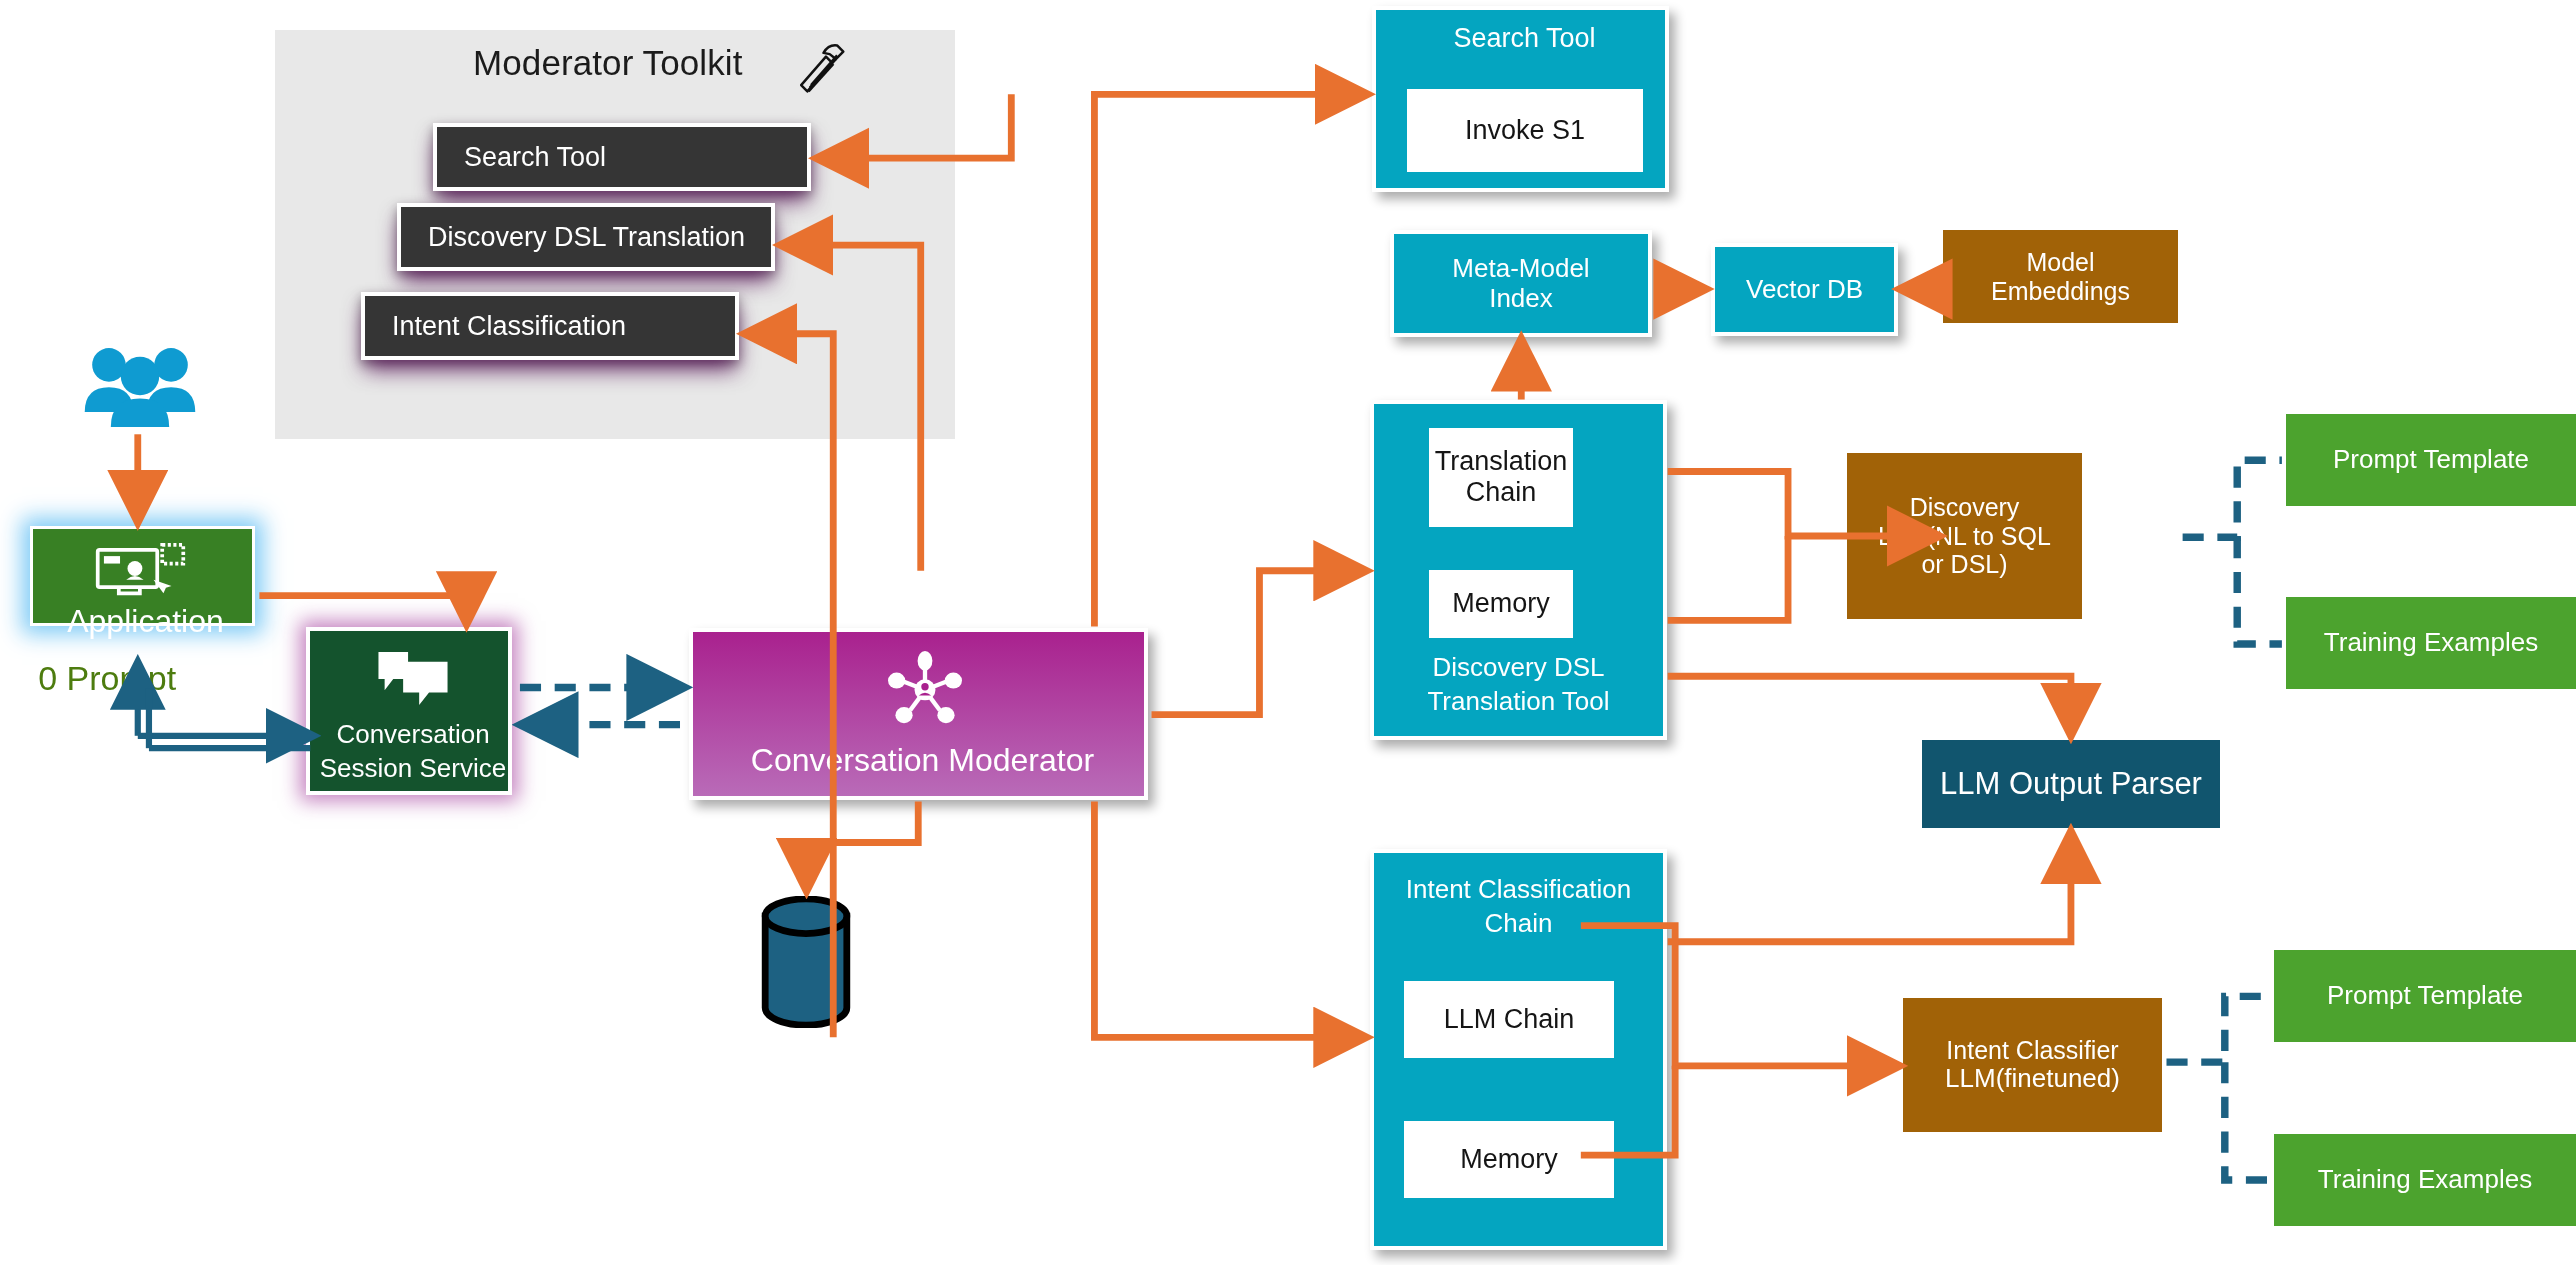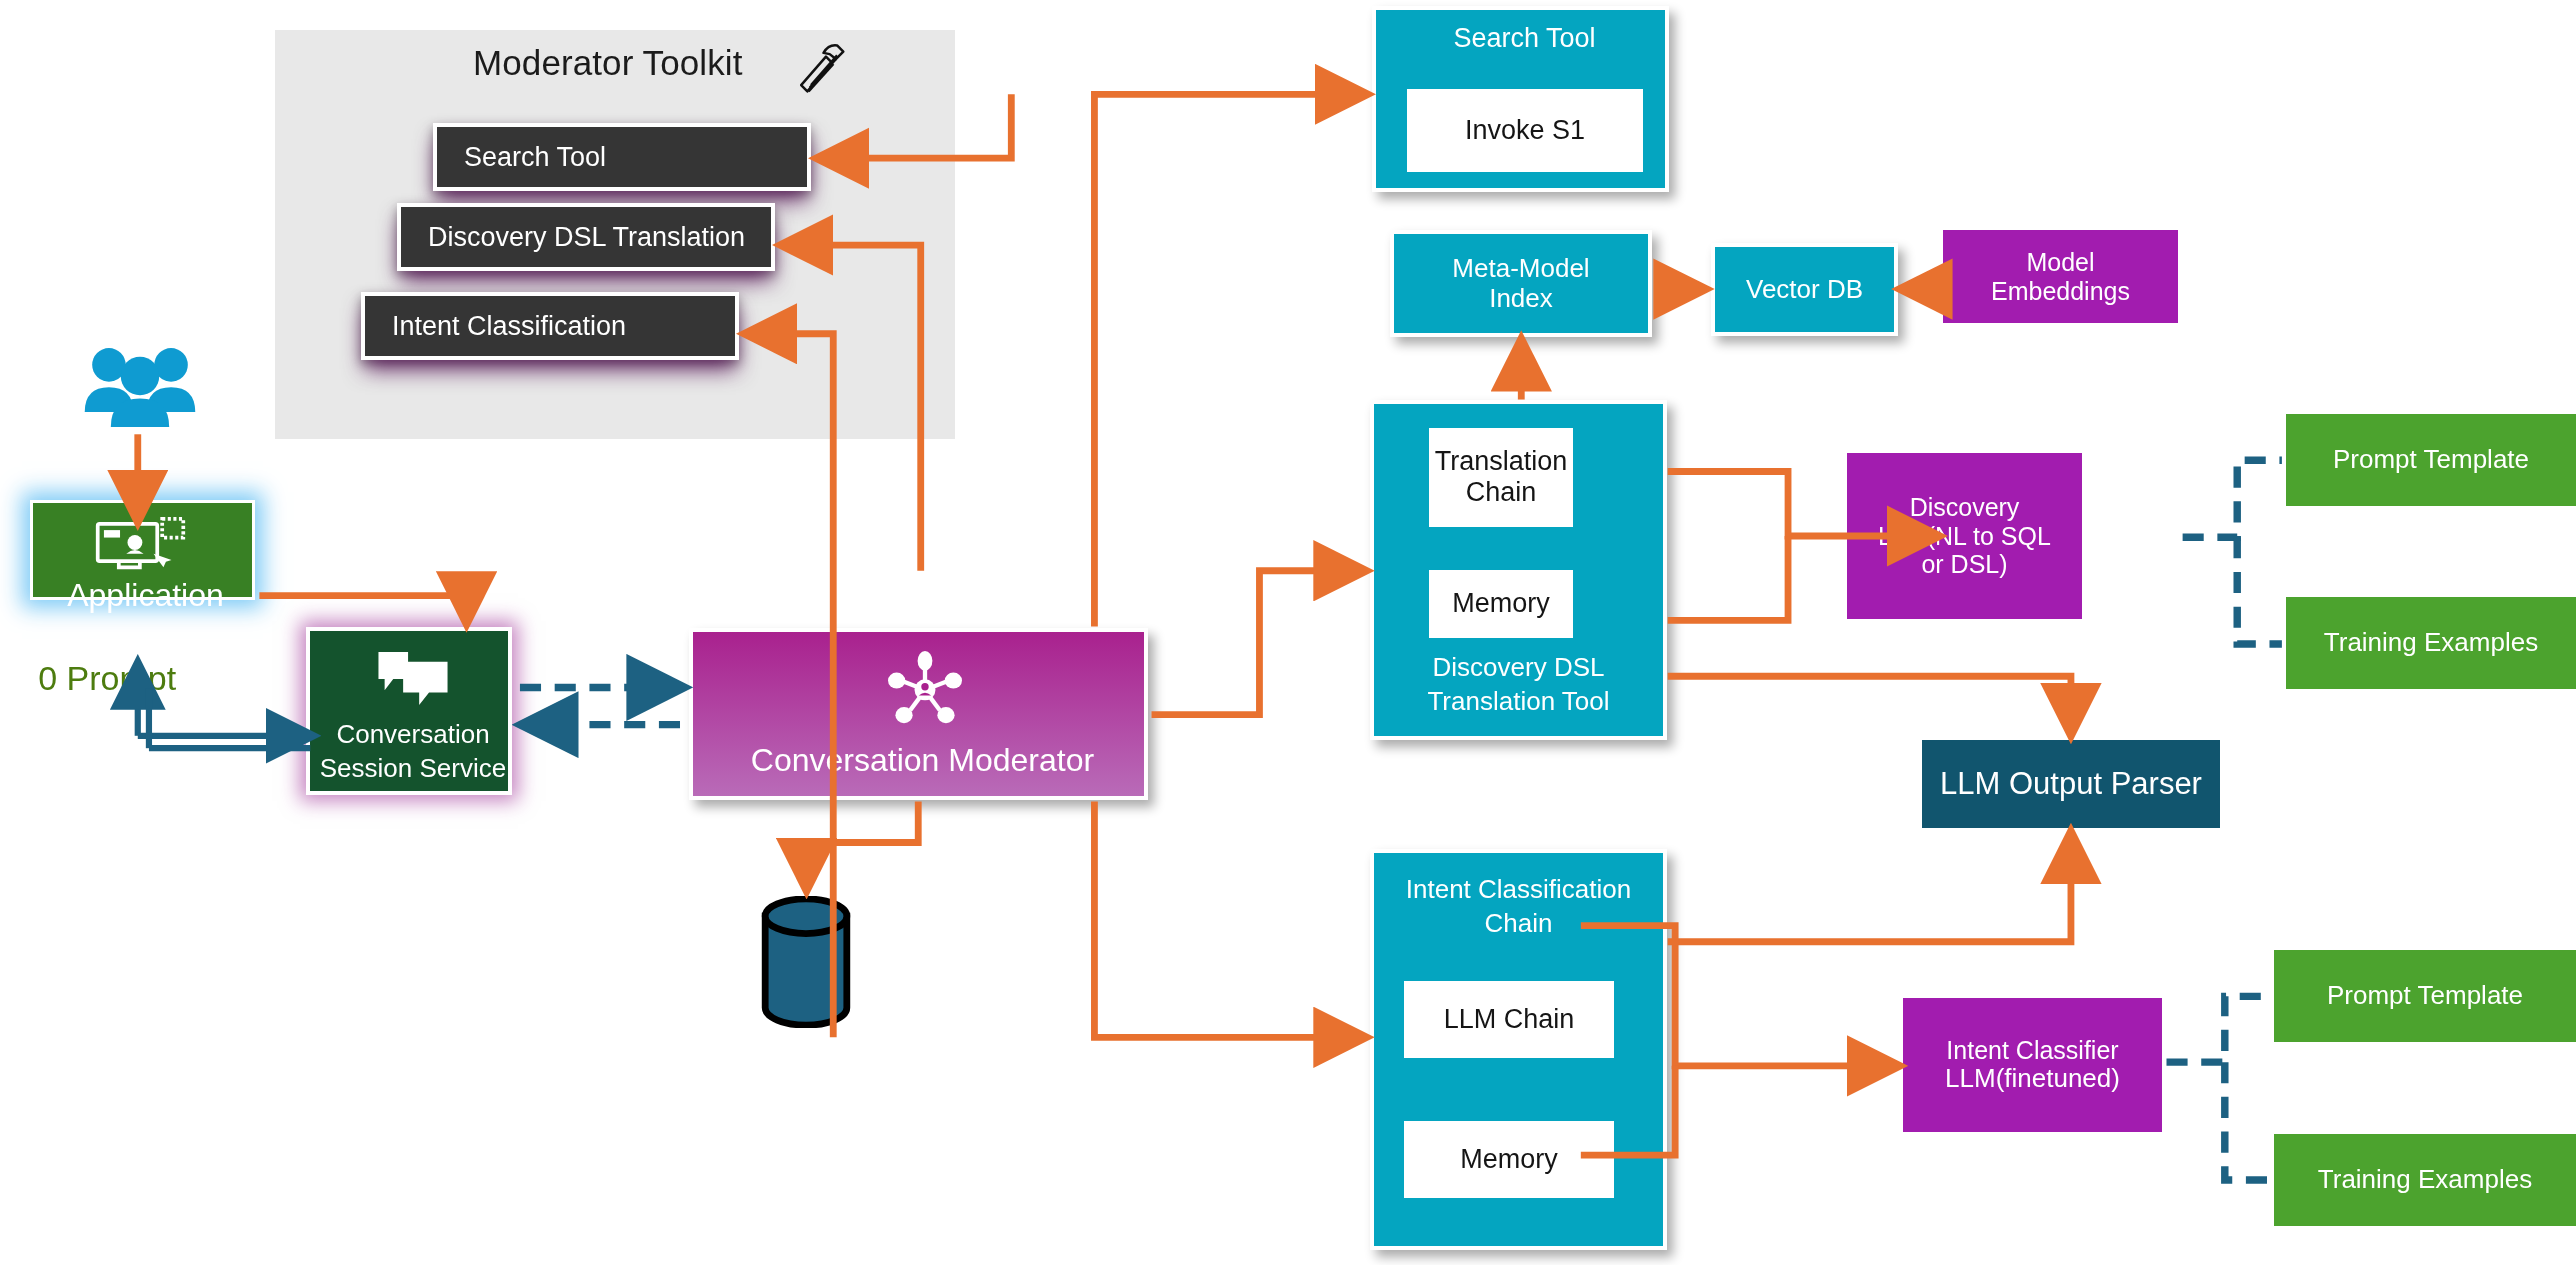--- a/index.html
+++ b/index.html
@@ -27,21 +27,21 @@
           transform-origin:0 0;transform:rotate(-90deg);}
 
   
   .framed{border:4.3px solid #fff;box-shadow:5.6px 7.4px 10.5px rgba(0,0,0,.33);}
   .plain{box-shadow:none;}
 
   
   .c-teal{background:#04a5c0;}
   .c-green{background:#4ca32e;}
   .c-appgreen{background:#388024;}
-  .c-orange{background:#a21caf;}
+  .c-orange{background:#a16207;}
   .c-navy{background:#11556e;}
   .c-purple{background:#14532d;}
   .c-grad{background:linear-gradient(180deg,#a9218e 0%,#b96bb8 100%);}
 
   .glow-blue{box-shadow:0 0 21px 8px rgba(120,200,245,.95);border:3.7px solid #fff;}
   .glow-purple{box-shadow:0 0 18.6px 5.6px rgba(150,30,140,.55);border:4.3px solid #fff;}
 
   .inner-white{background:#fff;color:#151515;display:flex;align-items:center;
                justify-content:center;text-align:center;font-size:27px;line-height:1.15;}
 
@@ -98,21 +98,21 @@
     <svg viewBox="0 0 190 140" width="118" height="87" fill="#0f9bd1">
       <circle cx="45" cy="40" r="27"></circle>
       <path d="M6 116 q0 -40 39 -40 q39 0 39 40 z"></path>
       <circle cx="145" cy="40" r="27"></circle>
       <path d="M106 116 q0 -40 39 -40 q39 0 39 40 z"></path>
       <circle cx="95" cy="58" r="31"></circle>
       <path d="M48 140 q0 -46 47 -46 q47 0 47 46 z"></path>
     </svg>
   </div>
 
-  <div class="abs box c-appgreen glow-blue" style="left:30px;top:500px;width:225px;height:100px;text-decoration:underline;">
+  <div class="abs box c-appgreen glow-blue" style="left:30px;top:526px;width:225px;height:100px;text-decoration:underline;">
     <div class="abs" style="left:61px;top:12.4px;width:93px;height:60px;">
       <svg viewBox="0 0 150 96" width="93" height="60" fill="none" stroke="#fff" stroke-width="6">
         <rect x="6" y="14" width="96" height="60" rx="3"></rect>
         <rect x="16" y="24" width="26" height="12" fill="#fff" stroke="none"></rect>
         <circle cx="66" cy="44" r="12" fill="#fff" stroke="none"></circle>
         <path d="M52 62 q14 -12 28 0" fill="#fff" stroke="none"></path>
         <path d="M40 74 v10 h34 v-10"></path>
         <rect x="110" y="6" width="34" height="30" stroke-dasharray="5 4"></rect>
         <path d="M96 62 l16 22 l4 -9 l9 -3 z" fill="#fff" stroke="none"></path>
       </svg>

